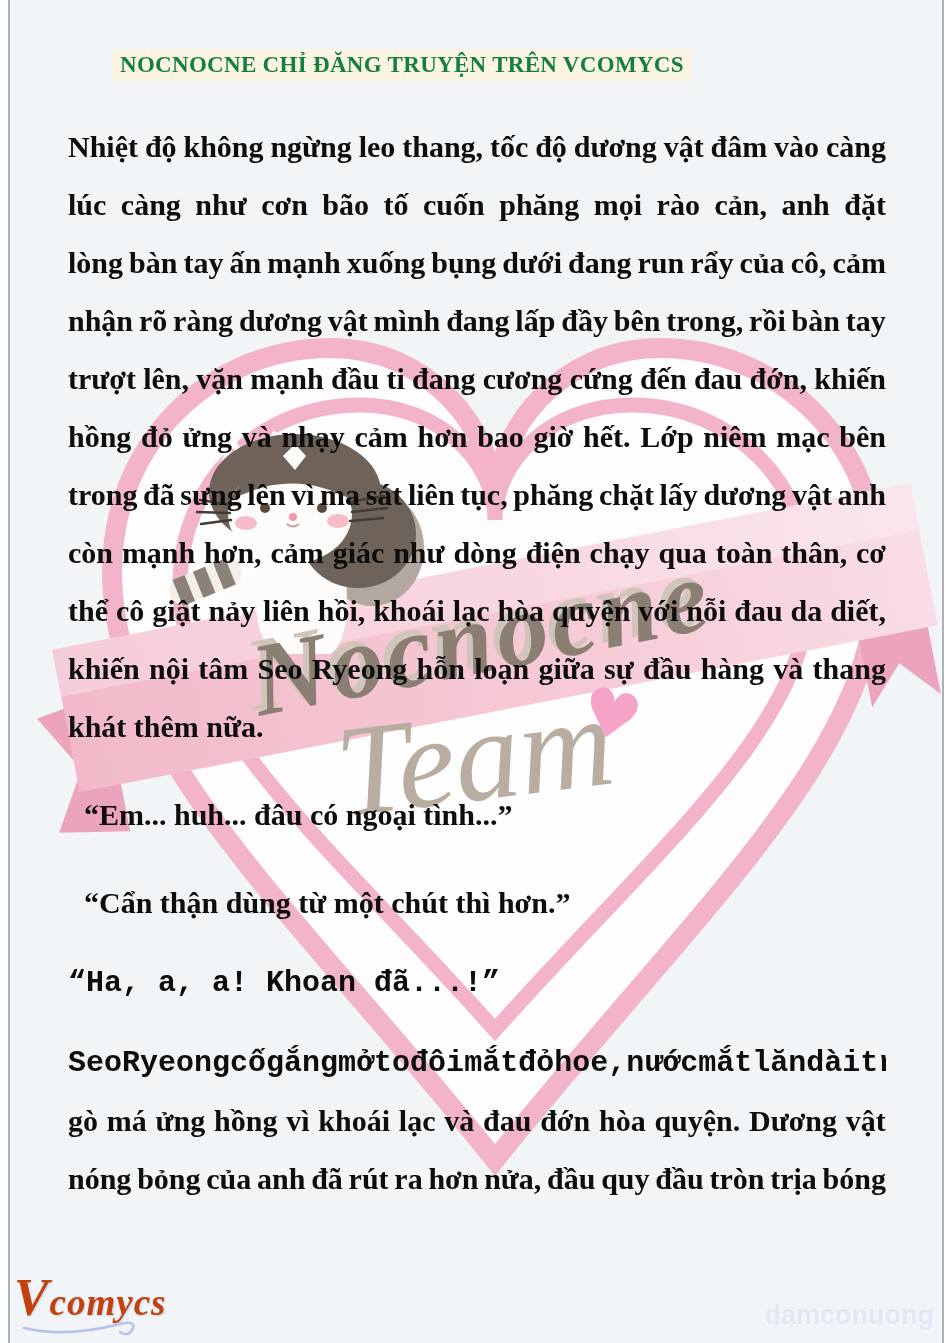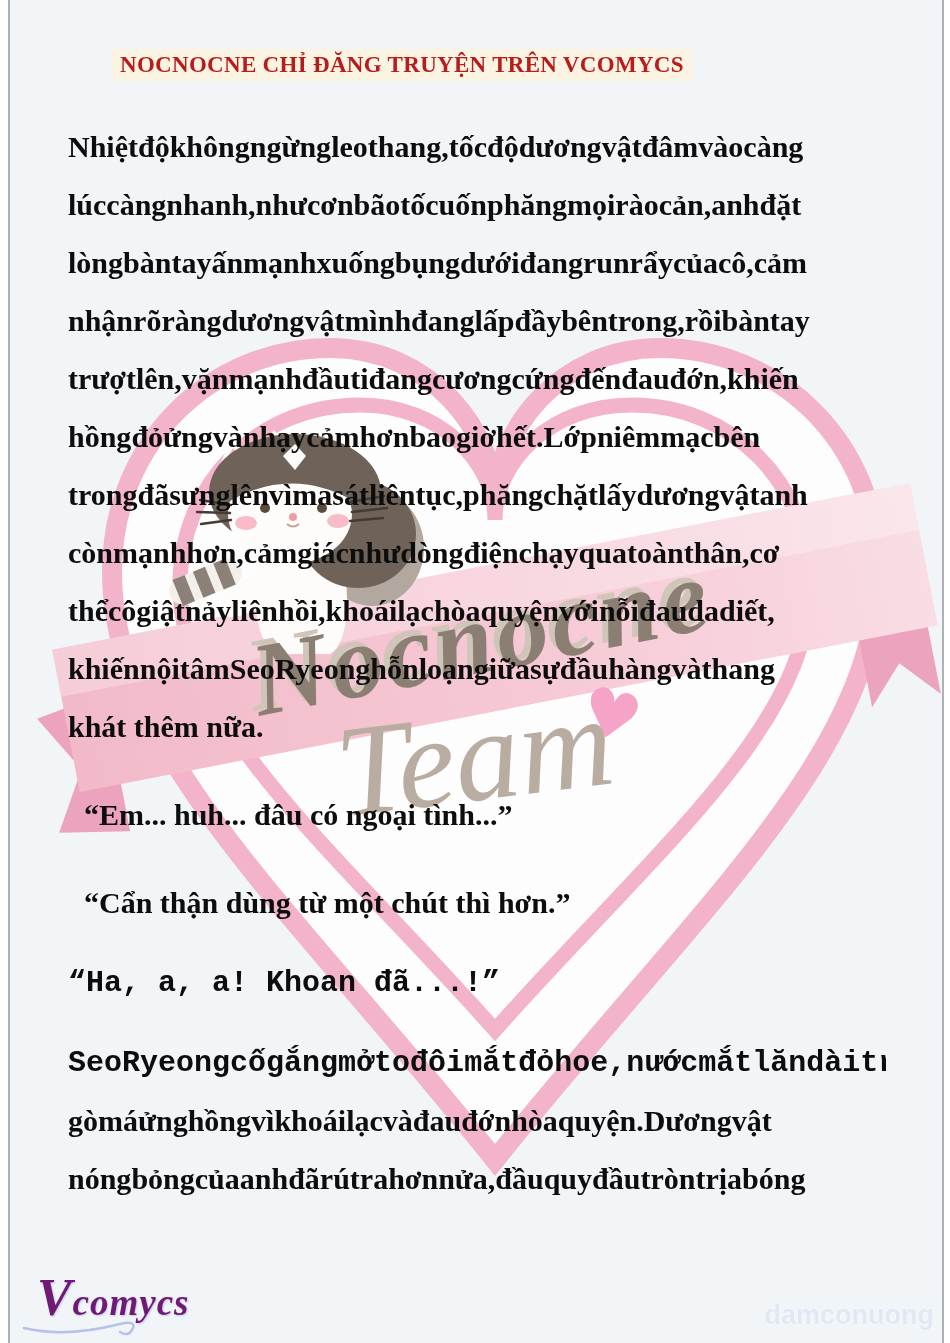--- a/index.html
+++ b/index.html
@@ -12,40 +12,39 @@
   #edge-left{left:0;width:8px;}
   #edge-right{right:0;width:6px;}
   .edge-line{position:absolute;top:0;bottom:0;width:2px;background:#aeb2b8;}
   #line-left{left:8px;}
   #line-right{right:6px;}
 
   #watermark{position:absolute;left:0;top:0;width:950px;height:1343px;z-index:1;}
 
   #header-notice{
     position:absolute;left:112px;top:49px;z-index:3;
-    background:#fcf4e2;color:#b91c1c;
+    background:#fcf4e2;color:#15803d;
     font-weight:bold;font-size:23px;line-height:30px;
     padding:1px 8px;letter-spacing:.3px;white-space:nowrap;
   }
 
   #story{
     position:absolute;left:68px;top:118px;width:818px;z-index:2;
     color:#0d0d0d;font-weight:bold;font-size:30px;
   }
   .tline{height:58px;line-height:58px;overflow:hidden;white-space:nowrap;}
-  .jl{display:flex;}
+  .jl{display:flex;justify-content:space-between;}
   .gap30{margin-top:30px;margin-left:16px;}
   .gap22{margin-top:22px;font-family:Liberation Mono, monospace;}
 
   #vcomycs-logo{
     position:absolute;left:14px;top:1278px;z-index:3;
     font-style:italic;font-weight:bold;font-size:37px;line-height:40px;
-    color:#701a75;letter-spacing:1px;
+    color:#c2410c;letter-spacing:1px;
     text-shadow:1px 1px 2px rgba(125,145,205,.4);
-    margin-left:23px;
   }
   #vcomycs-logo::first-letter{font-size:1.4em;}
   #logo-flourish{position:absolute;left:20px;top:1318px;z-index:3;}
   #credit-watermark{
     position:absolute;right:16px;top:1300px;z-index:3;
     font-family:"Liberation Sans","DejaVu Sans",sans-serif;
     font-weight:bold;font-size:27px;color:#e1e8f4;
     text-shadow:0 0 2px rgba(255,255,255,.8);
   }
 </style>
@@ -133,21 +132,20 @@
       <span>độ</span>
       <span>dương</span>
       <span>vật</span>
       <span>đâm</span>
       <span>vào</span>
       <span>càng</span>
     </div>
   <div class="tline jl">
       <span>lúc</span>
       <span>càng</span>
-      <span>nhanh,</span>
       <span>như</span>
       <span>cơn</span>
       <span>bão</span>
       <span>tố</span>
       <span>cuốn</span>
       <span>phăng</span>
       <span>mọi</span>
       <span>rào</span>
       <span>cản,</span>
       <span>anh</span>

